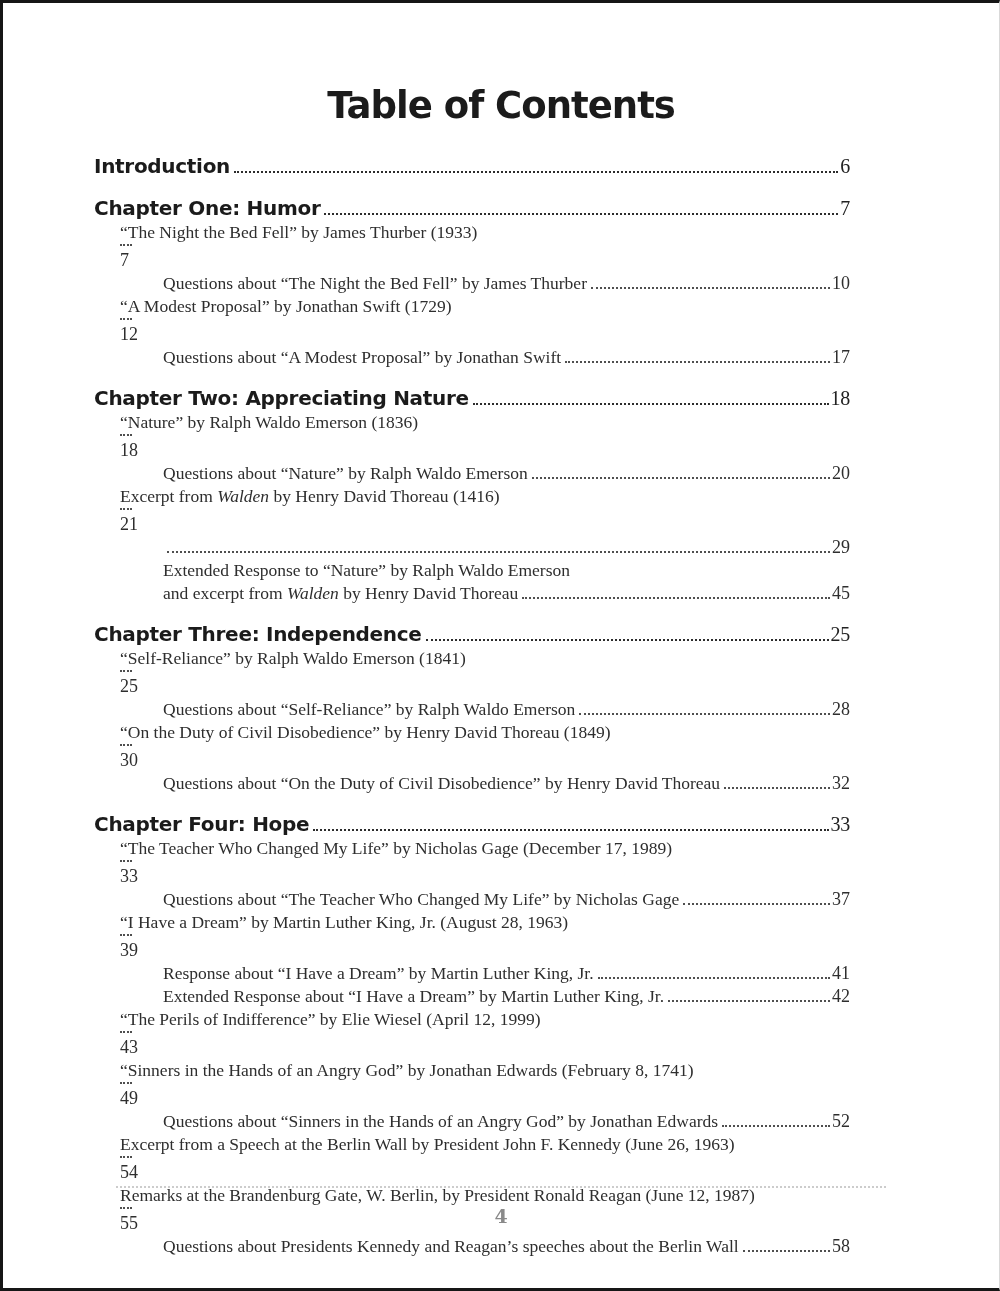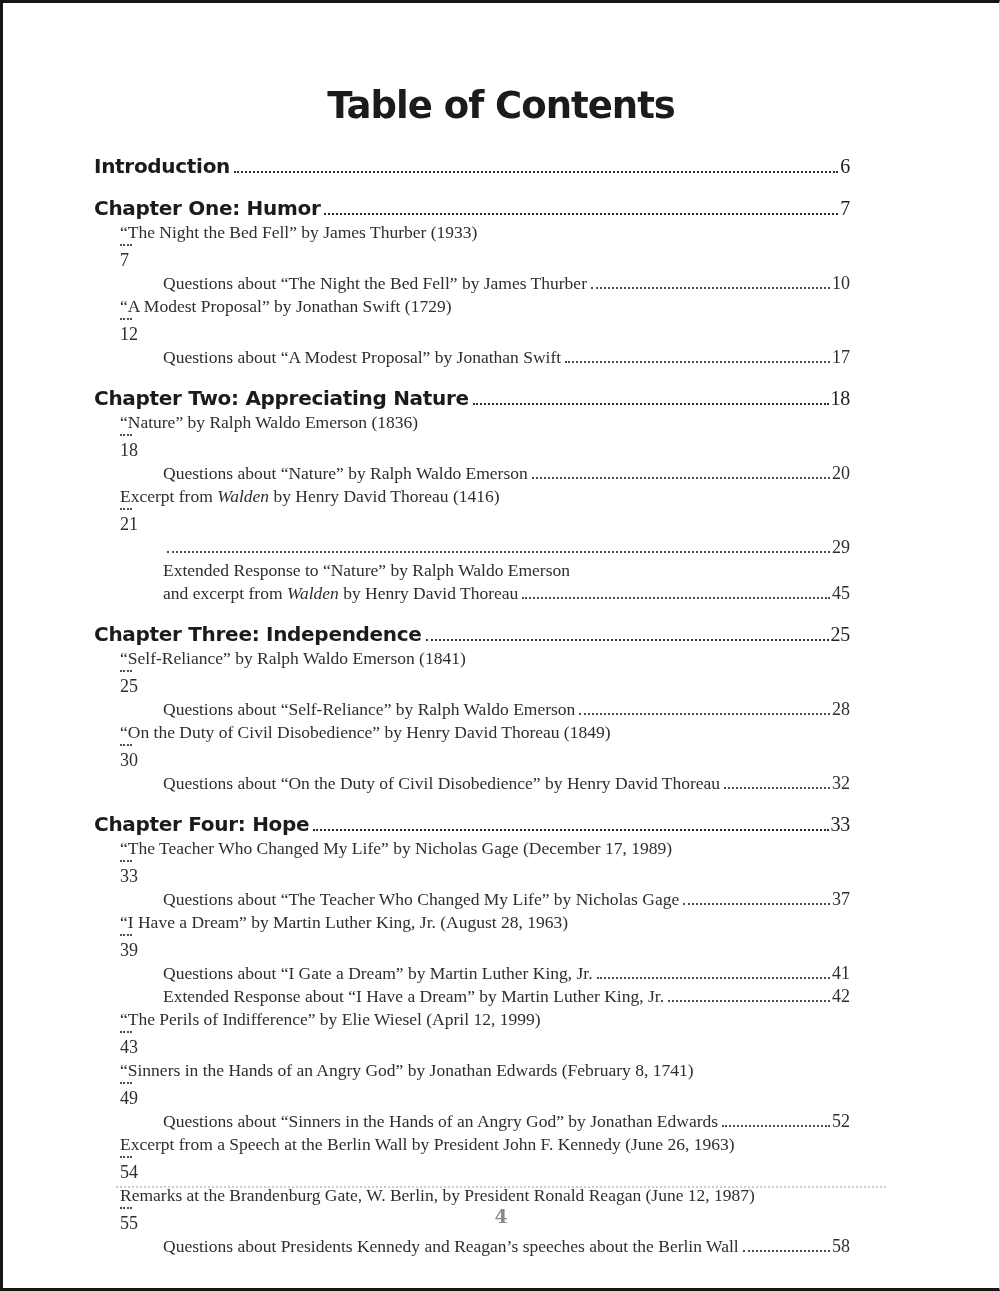--- a/index.html
+++ b/index.html
@@ -199,21 +199,21 @@
         <span class="txt"><span>Questions about “The Teacher Who Changed My Life” by Nicholas Gage</span></span>
         <span class="leader"></span>
         <span class="pg">37</span>
       </div>
       <div class="row lvl-title gap-group">
         <span class="txt"><span>“I Have a Dream” by Martin Luther King, Jr. (August 28, 1963)</span></span>
         <span class="leader"></span>
         <span class="pg">39</span>
       </div>
       <div class="row lvl-sub">
-        <span class="txt"><span>Questions about “I Gate a Dream” by Martin Luther King, Jr.</span></span>
+        <span class="txt"><span>Response about “I Have a Dream” by Martin Luther King, Jr.</span></span>
         <span class="leader"></span>
         <span class="pg">41</span>
       </div>
       <div class="row lvl-sub">
         <span class="txt"><span>Extended Response about “I Have a Dream” by Martin Luther King, Jr.</span></span>
         <span class="leader"></span>
         <span class="pg">42</span>
       </div>
       <div class="row lvl-title gap-group">
         <span class="txt"><span>“The Perils of Indifference” by Elie Wiesel (April 12, 1999)</span></span>

